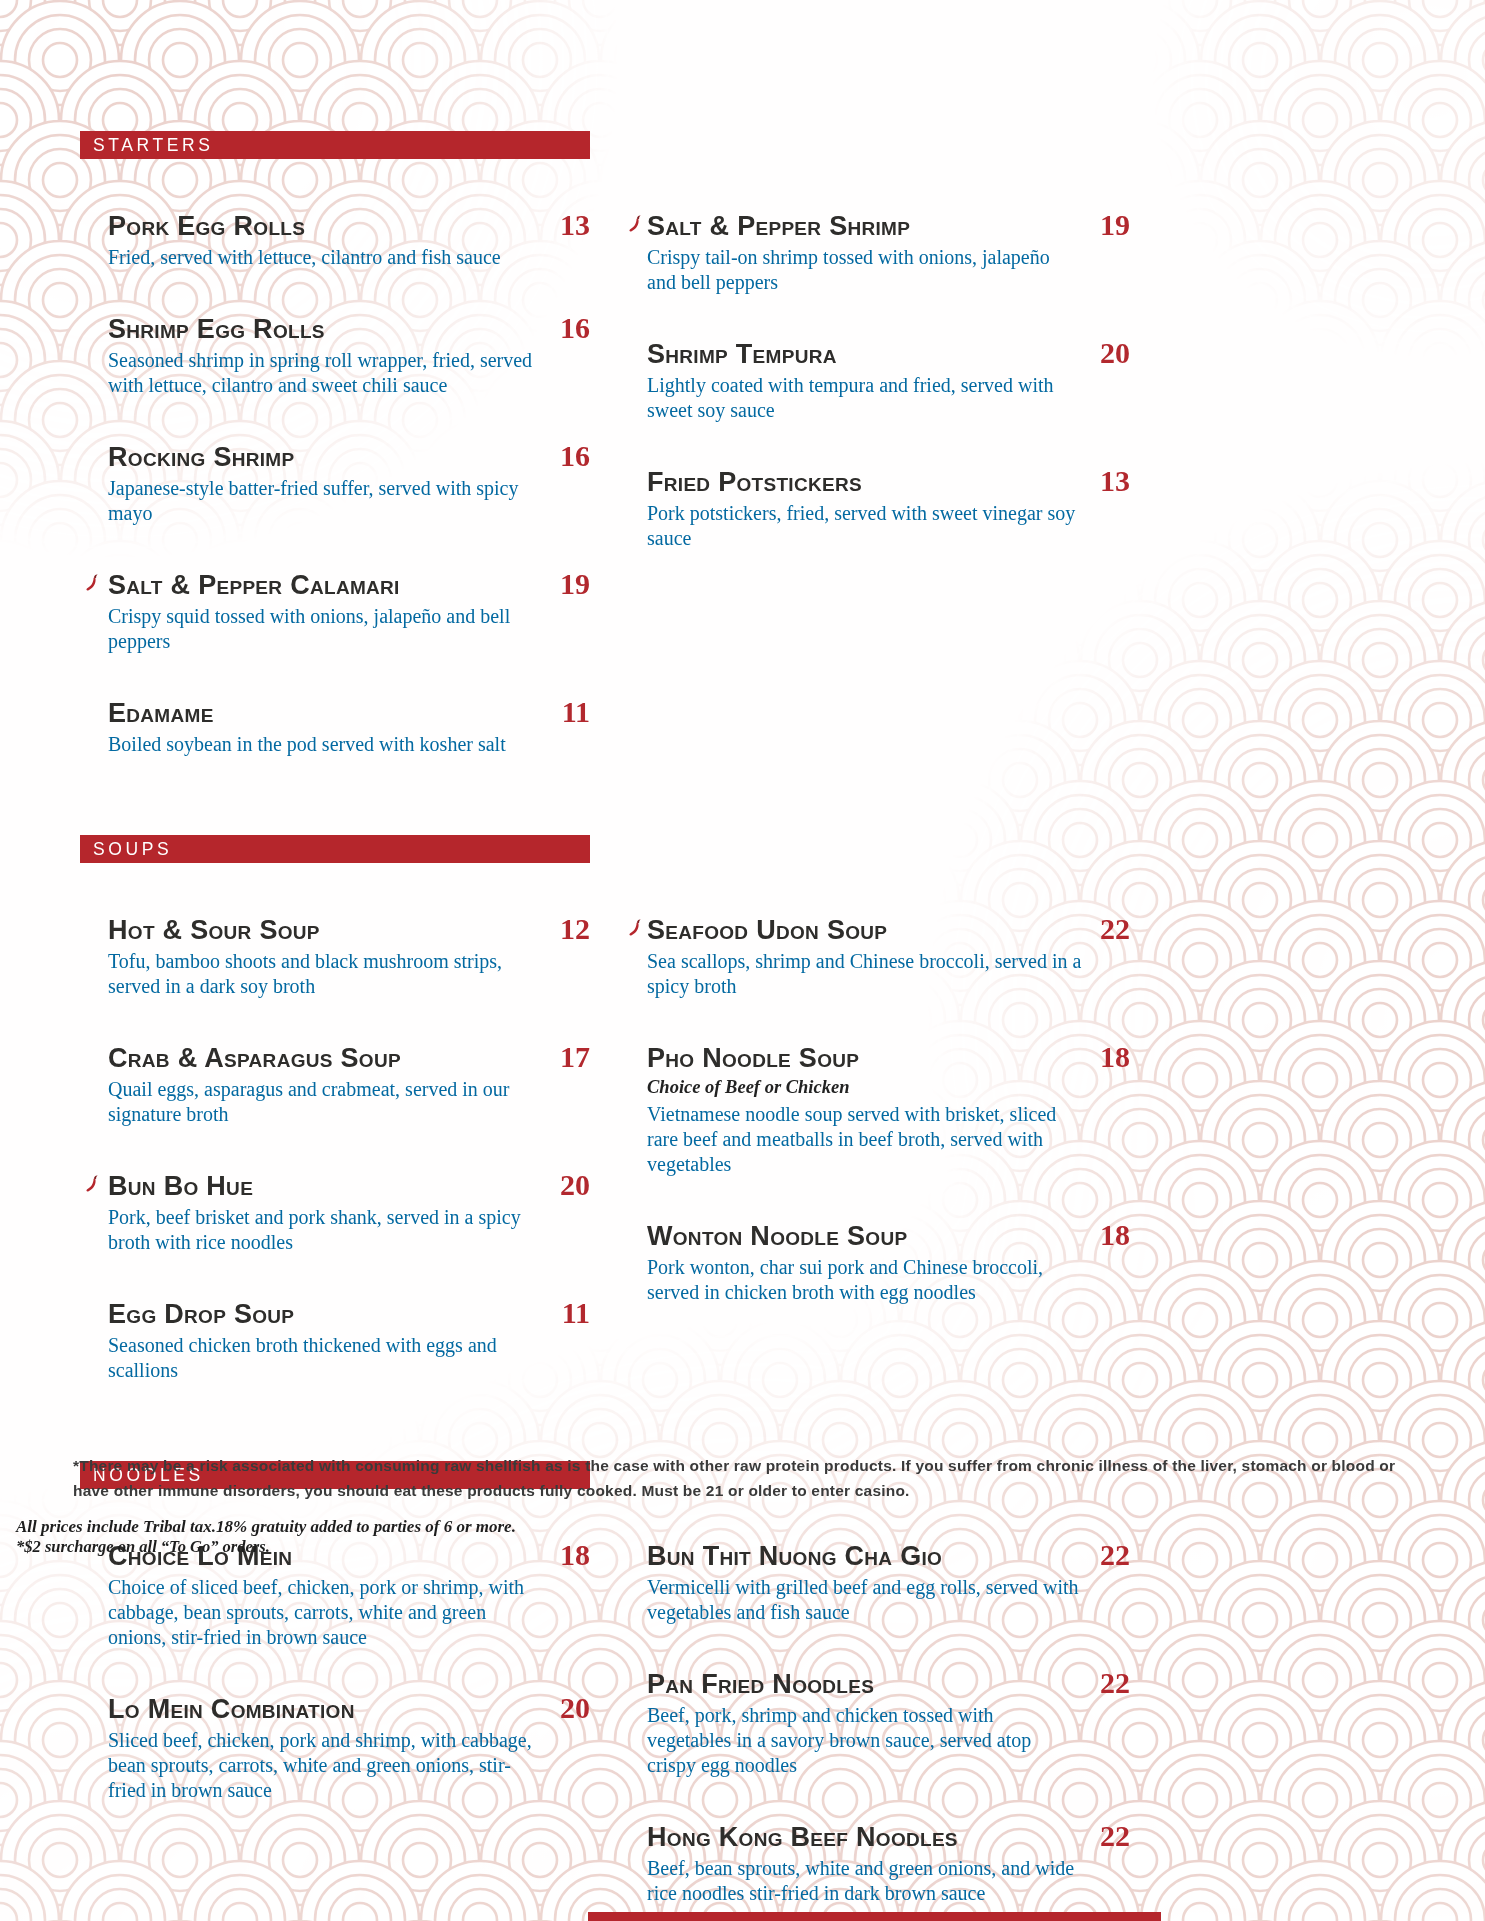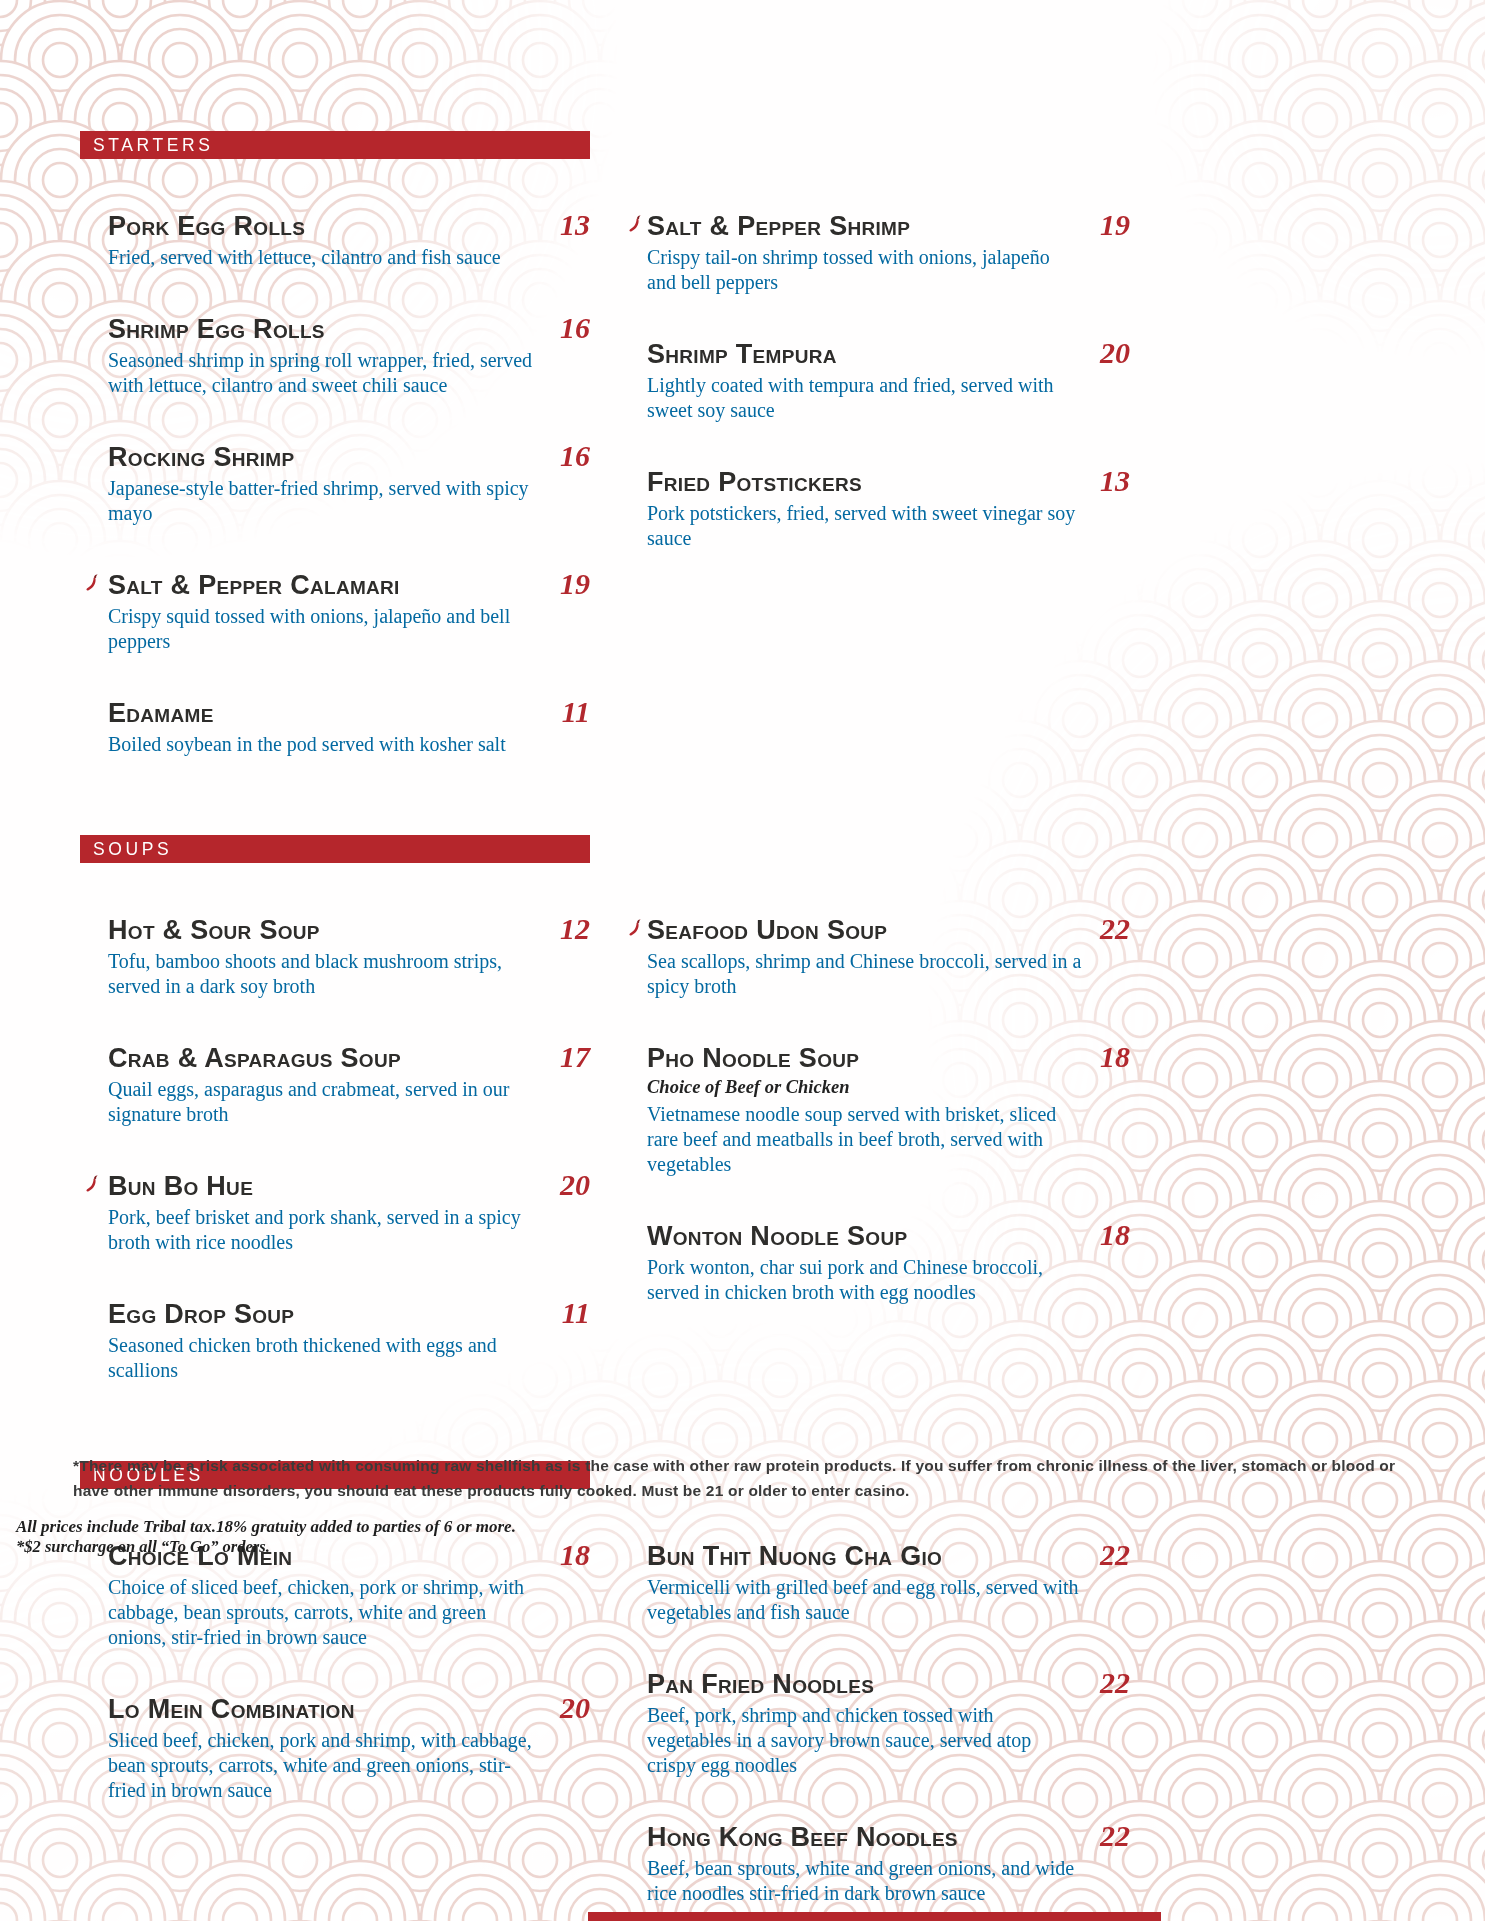--- a/index.html
+++ b/index.html
@@ -54,21 +54,20 @@
     white-space:nowrap;
   }
   .item-price {
     margin-left:auto;
     padding-left:10px;
     font-family:"Liberation Serif", serif;
     font-weight:700;
     font-size:30px;
     color:#b2282e;
     line-height:33px;
-    font-style:italic;
   }
 
   .item-sub {
     font-family:"Liberation Serif", serif;
     font-style:italic;
     font-weight:700;
     font-size:18.5px;
     color:#222;
     line-height:25px;
   }
@@ -227,21 +226,21 @@
     <p class="item-desc">Seasoned shrimp in spring roll wrapper, fried, served with lettuce, cilantro and sweet chili sauce</p>
   </div>
 
   <div class="item">
 
     <div class="item-head">
       <span class="item-name">Rocking Shrimp</span>
       <span class="item-price">16</span>
     </div>
 
-    <p class="item-desc">Japanese-style batter-fried shrimp, served with spicy mayo</p>
+    <p class="item-desc">Japanese-style batter-fried suffer, served with spicy mayo</p>
   </div>
 
   <div class="item">
     <span class="spicy">
       <svg viewBox="0 0 14 20" width="14" height="20" aria-hidden="true">
         <path d="M10.2 4.6 C11.6 9.2 9.2 14.6 3.6 17.2 C1.8 18 0.6 16.4 2.2 15.2 C6.4 13.2 8.4 9.4 8.6 4.8 Z" fill="#b5262c"></path>
         <path d="M9 4.8 C9 2.6 10.4 1.2 12.6 1.4 C11.4 2.2 11 3.4 11.1 4.9 Z" fill="#7e1b1e"></path>
       </svg>
     </span>
     <div class="item-head">

